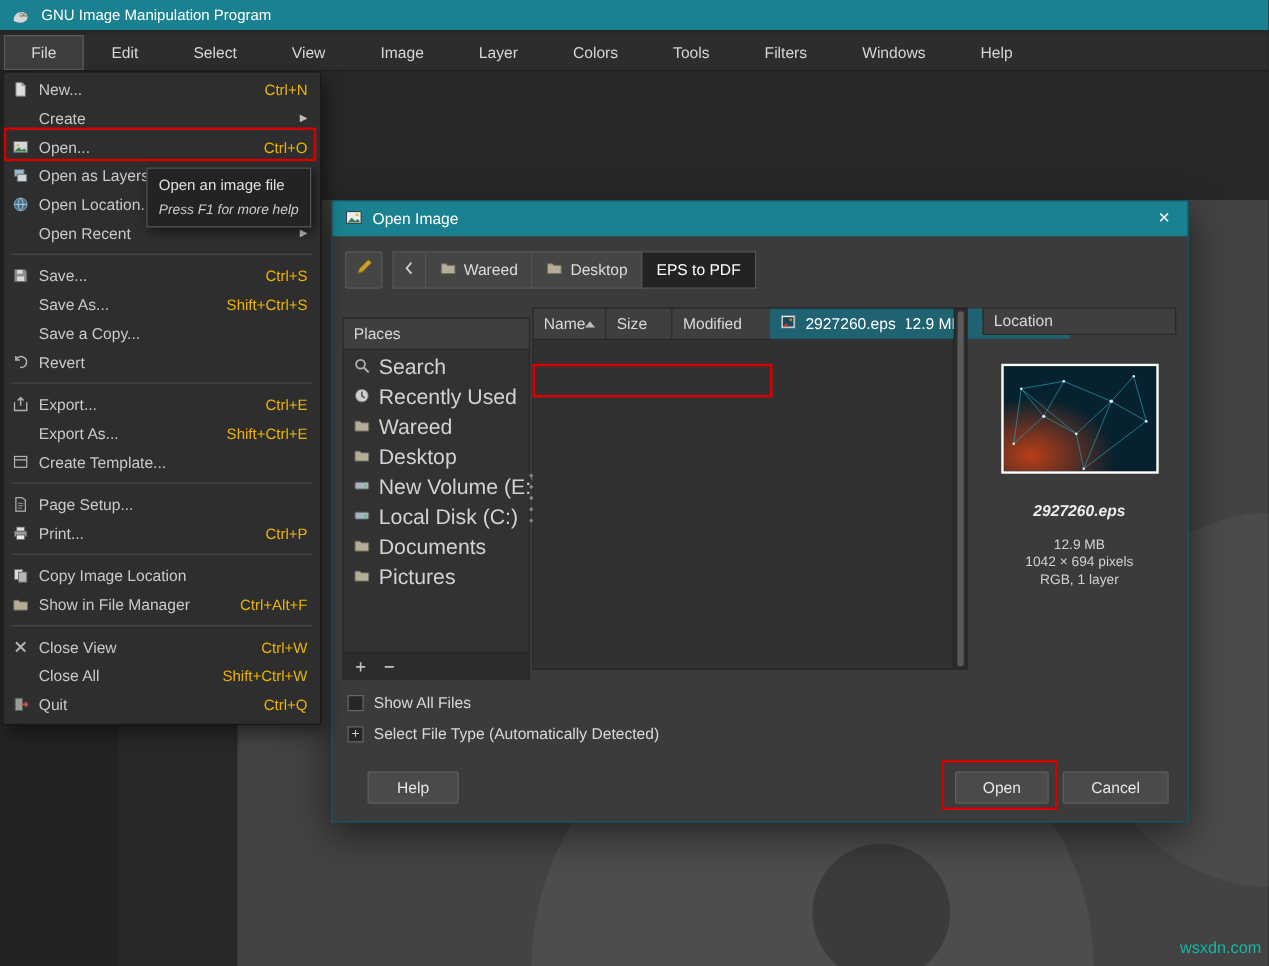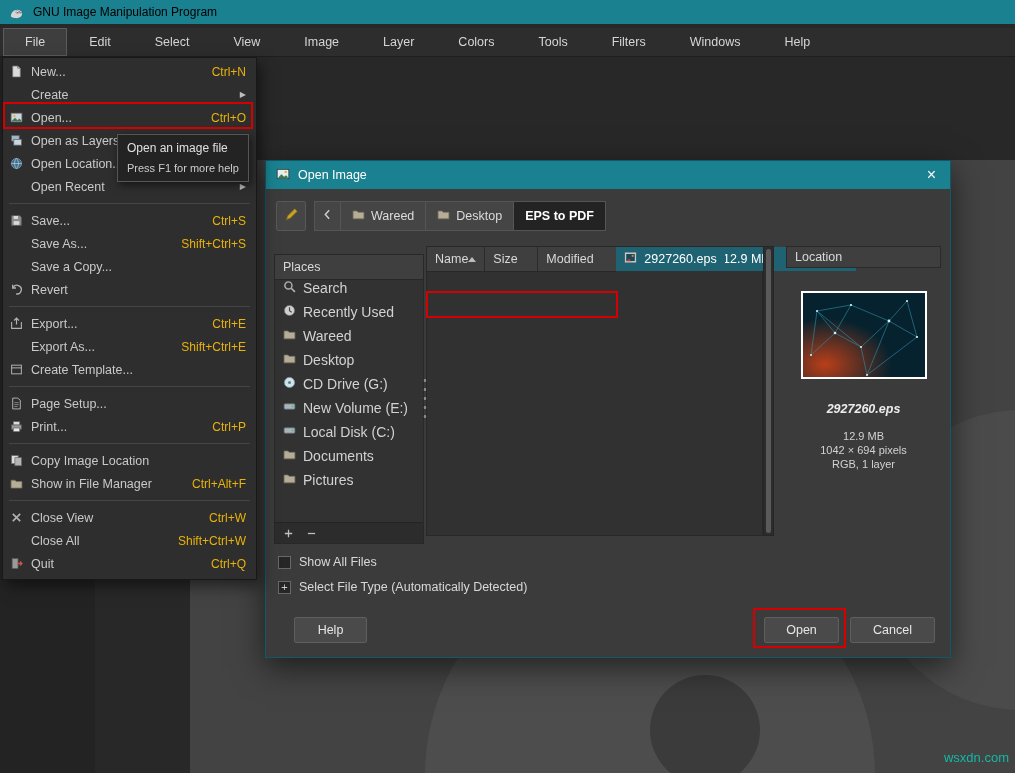--- a/index.html
+++ b/index.html
@@ -9,21 +9,21 @@
 
   
   .left-strip{position:absolute;left:0;top:57px;width:95px;bottom:0;background:#232323}
   .canvas{position:absolute;left:190px;top:160px;right:0;bottom:0;background:#434343;overflow:hidden}
   .c1{position:absolute;left:235px;top:390px;width:450px;height:450px;border-radius:50%;background:#4d4d4d}
   .c2{position:absolute;left:680px;top:250px;width:300px;height:300px;border-radius:50%;background:#4b4b4b}
   .c3{position:absolute;left:460px;top:515px;width:110px;height:110px;border-radius:50%;background:#3b3b3b}
 
   
   .titlebar{position:absolute;left:0;top:0;right:0;height:24px;background:var(--teal,#19818f);
-    display:flex;align-items:center;gap:8px;padding:0 8px;color:#000000;font-size:12px;z-index:6}
+    display:flex;align-items:center;gap:8px;padding:0 8px;color:#ffffff;font-size:12px;z-index:6}
   .app-icon{display:flex;align-items:center}
 
   
   .menubar{position:absolute;top:28px;left:0;right:0;height:29px;background:#2d2d2d;
     border-bottom:1px solid #1e1e1e;display:flex;align-items:stretch;padding-left:3px;
     color:#d5d5d5;font-size:12.5px;z-index:6}
   .mb-item{display:flex;align-items:center;padding:0 22px;cursor:default}
   .mb-item.active{background:#3e3e3e;box-shadow:inset 0 0 0 1px #5c5c5c}
 
   
@@ -33,43 +33,43 @@
   .mi-ico{width:18px;display:flex;justify-content:center;align-items:center;margin-right:6px;flex:none}
   .mi-label{flex:1;white-space:nowrap}
   .mi-right{color:#eab308;font-size:12px;white-space:nowrap}
   .mi-right.sub{font-size:8px;color:#bdbdbd}
   .menu-sep{height:1px;background:#454545;margin:5px 6px}
 
   
   .tooltip{position:absolute;left:117px;top:134px;z-index:30;background:#232323;
     border:1px solid #565656;padding:6px 9px 7px;color:#e0e0e0;font-size:12px;
     box-shadow:2px 3px 8px rgba(0,0,0,.55);white-space:nowrap}
-  .tooltip .tip2{font-size:11px;margin-top:7px;color:#cccccc}
+  .tooltip .tip2{font-style:italic;font-size:11px;margin-top:7px;color:#cccccc}
 
   
   .dialog{position:absolute;left:265px;top:160px;width:686px;height:498px;background:#3b3b3b;
     border:1px solid #10586a;box-shadow:0 10px 30px rgba(0,0,0,.55);z-index:10}
   .dlg-title{height:28px;background:var(--teal,#19818f);display:flex;align-items:center;
     padding:0 10px;gap:8px;color:#fff;font-size:12.5px}
   .dlg-close{margin-left:auto;font-size:16px;line-height:1;color:#fff;padding:0 4px;cursor:default}
 
   .icon-btn{position:absolute;left:10px;top:40px;width:30px;height:30px;background:#454545;
     border:1px solid #585858;border-radius:2px;display:flex;align-items:center;justify-content:center}
   .crumbs{position:absolute;left:48px;top:40px;height:30px;display:flex}
   .crumb-btn{height:30px;display:flex;align-items:center;gap:6px;padding:0 11px;background:#454545;
     border:1px solid #555;border-left:none;font-size:12.5px;color:#dcdcdc;white-space:nowrap}
   .crumb-btn:first-child{border-left:1px solid #555;padding:0 6px}
-  .crumb-btn.current{background:#232323;color:#fff;font-weight:bold}
+  .crumb-btn.current{background:#232323;color:#fff;font-weight:normal}
 
   .panel-head{height:25px;background:#3f3f3f;border-bottom:1px solid #282828;display:flex;
     align-items:center;padding:0 8px;font-size:12.5px;color:#d8d8d8}
   .places{position:absolute;left:8px;top:93px;width:150px;height:290px;background:#323232;
     border:1px solid #282828;display:flex;flex-direction:column}
-  .place-row{height:24px;display:flex;align-items:flex-start;gap:7px;padding:0 8px;
-    font-size:14px;color:#d2d2d2;white-space:nowrap;flex:none}
+  .place-row{height:24px;display:flex;align-items:flex-end;gap:7px;padding:0 8px;
+    font-size:17px;color:#d2d2d2;white-space:nowrap;flex:none}
   .places-foot{margin-top:auto;height:21px;background:#2c2c2c;border-top:1px solid #242424;
     display:flex;align-items:center;padding:0 3px;gap:3px}
   .pf-btn{width:20px;height:16px;display:flex;align-items:center;justify-content:center}
 
   .files{position:absolute;left:160px;top:85px;width:337px;height:290px;background:#313131;
     border:1px solid #282828;display:flex;flex-direction:row}
   .files-head{display:flex;height:25px;background:#3f3f3f;border-bottom:1px solid #282828;
     font-size:12.5px;color:#d8d8d8;flex:none}
   .fh{display:flex;align-items:center;padding:0 8px;border-right:1px solid #2a2a2a}
   .fh-name{flex:1}
@@ -405,27 +405,20 @@
             <span><svg width="13" height="13" viewBox="0 0 12 12">
                 <path d="M1 2.8h3.6l1 1.2H11v6H1z" fill="#b5ad97" stroke="#78725e" stroke-width="0.7"></path>
               </svg></span>
             <span>Wareed</span>
           </div>
           <div class="place-row">
             <span><svg width="13" height="13" viewBox="0 0 12 12">
                 <path d="M1 2.8h3.6l1 1.2H11v6H1z" fill="#b5ad97" stroke="#78725e" stroke-width="0.7"></path>
               </svg></span>
             <span>Desktop</span>
-          </div>
-          <div class="place-row">
-            <span><svg width="13" height="13" viewBox="0 0 12 12">
-                <circle cx="6" cy="6" r="4.7" fill="#cfe3ec" stroke="#7b98a8" stroke-width="0.7"></circle>
-                <circle cx="6" cy="6" r="1.4" fill="#6b7f8a"></circle>
-              </svg></span>
-            <span>CD Drive (G:)</span>
           </div>
           <div class="place-row">
             <span><svg width="13" height="13" viewBox="0 0 12 12">
                 <rect x="1" y="3.5" width="10" height="5" rx="1" fill="#aab4bc" stroke="#5f6a72" stroke-width="0.7"></rect>
                 <circle cx="8.8" cy="6" r="0.9" fill="#49c06a"></circle>
               </svg></span>
             <span>New Volume (E:)</span>
           </div>
           <div class="place-row">
             <span><svg width="13" height="13" viewBox="0 0 12 12">

